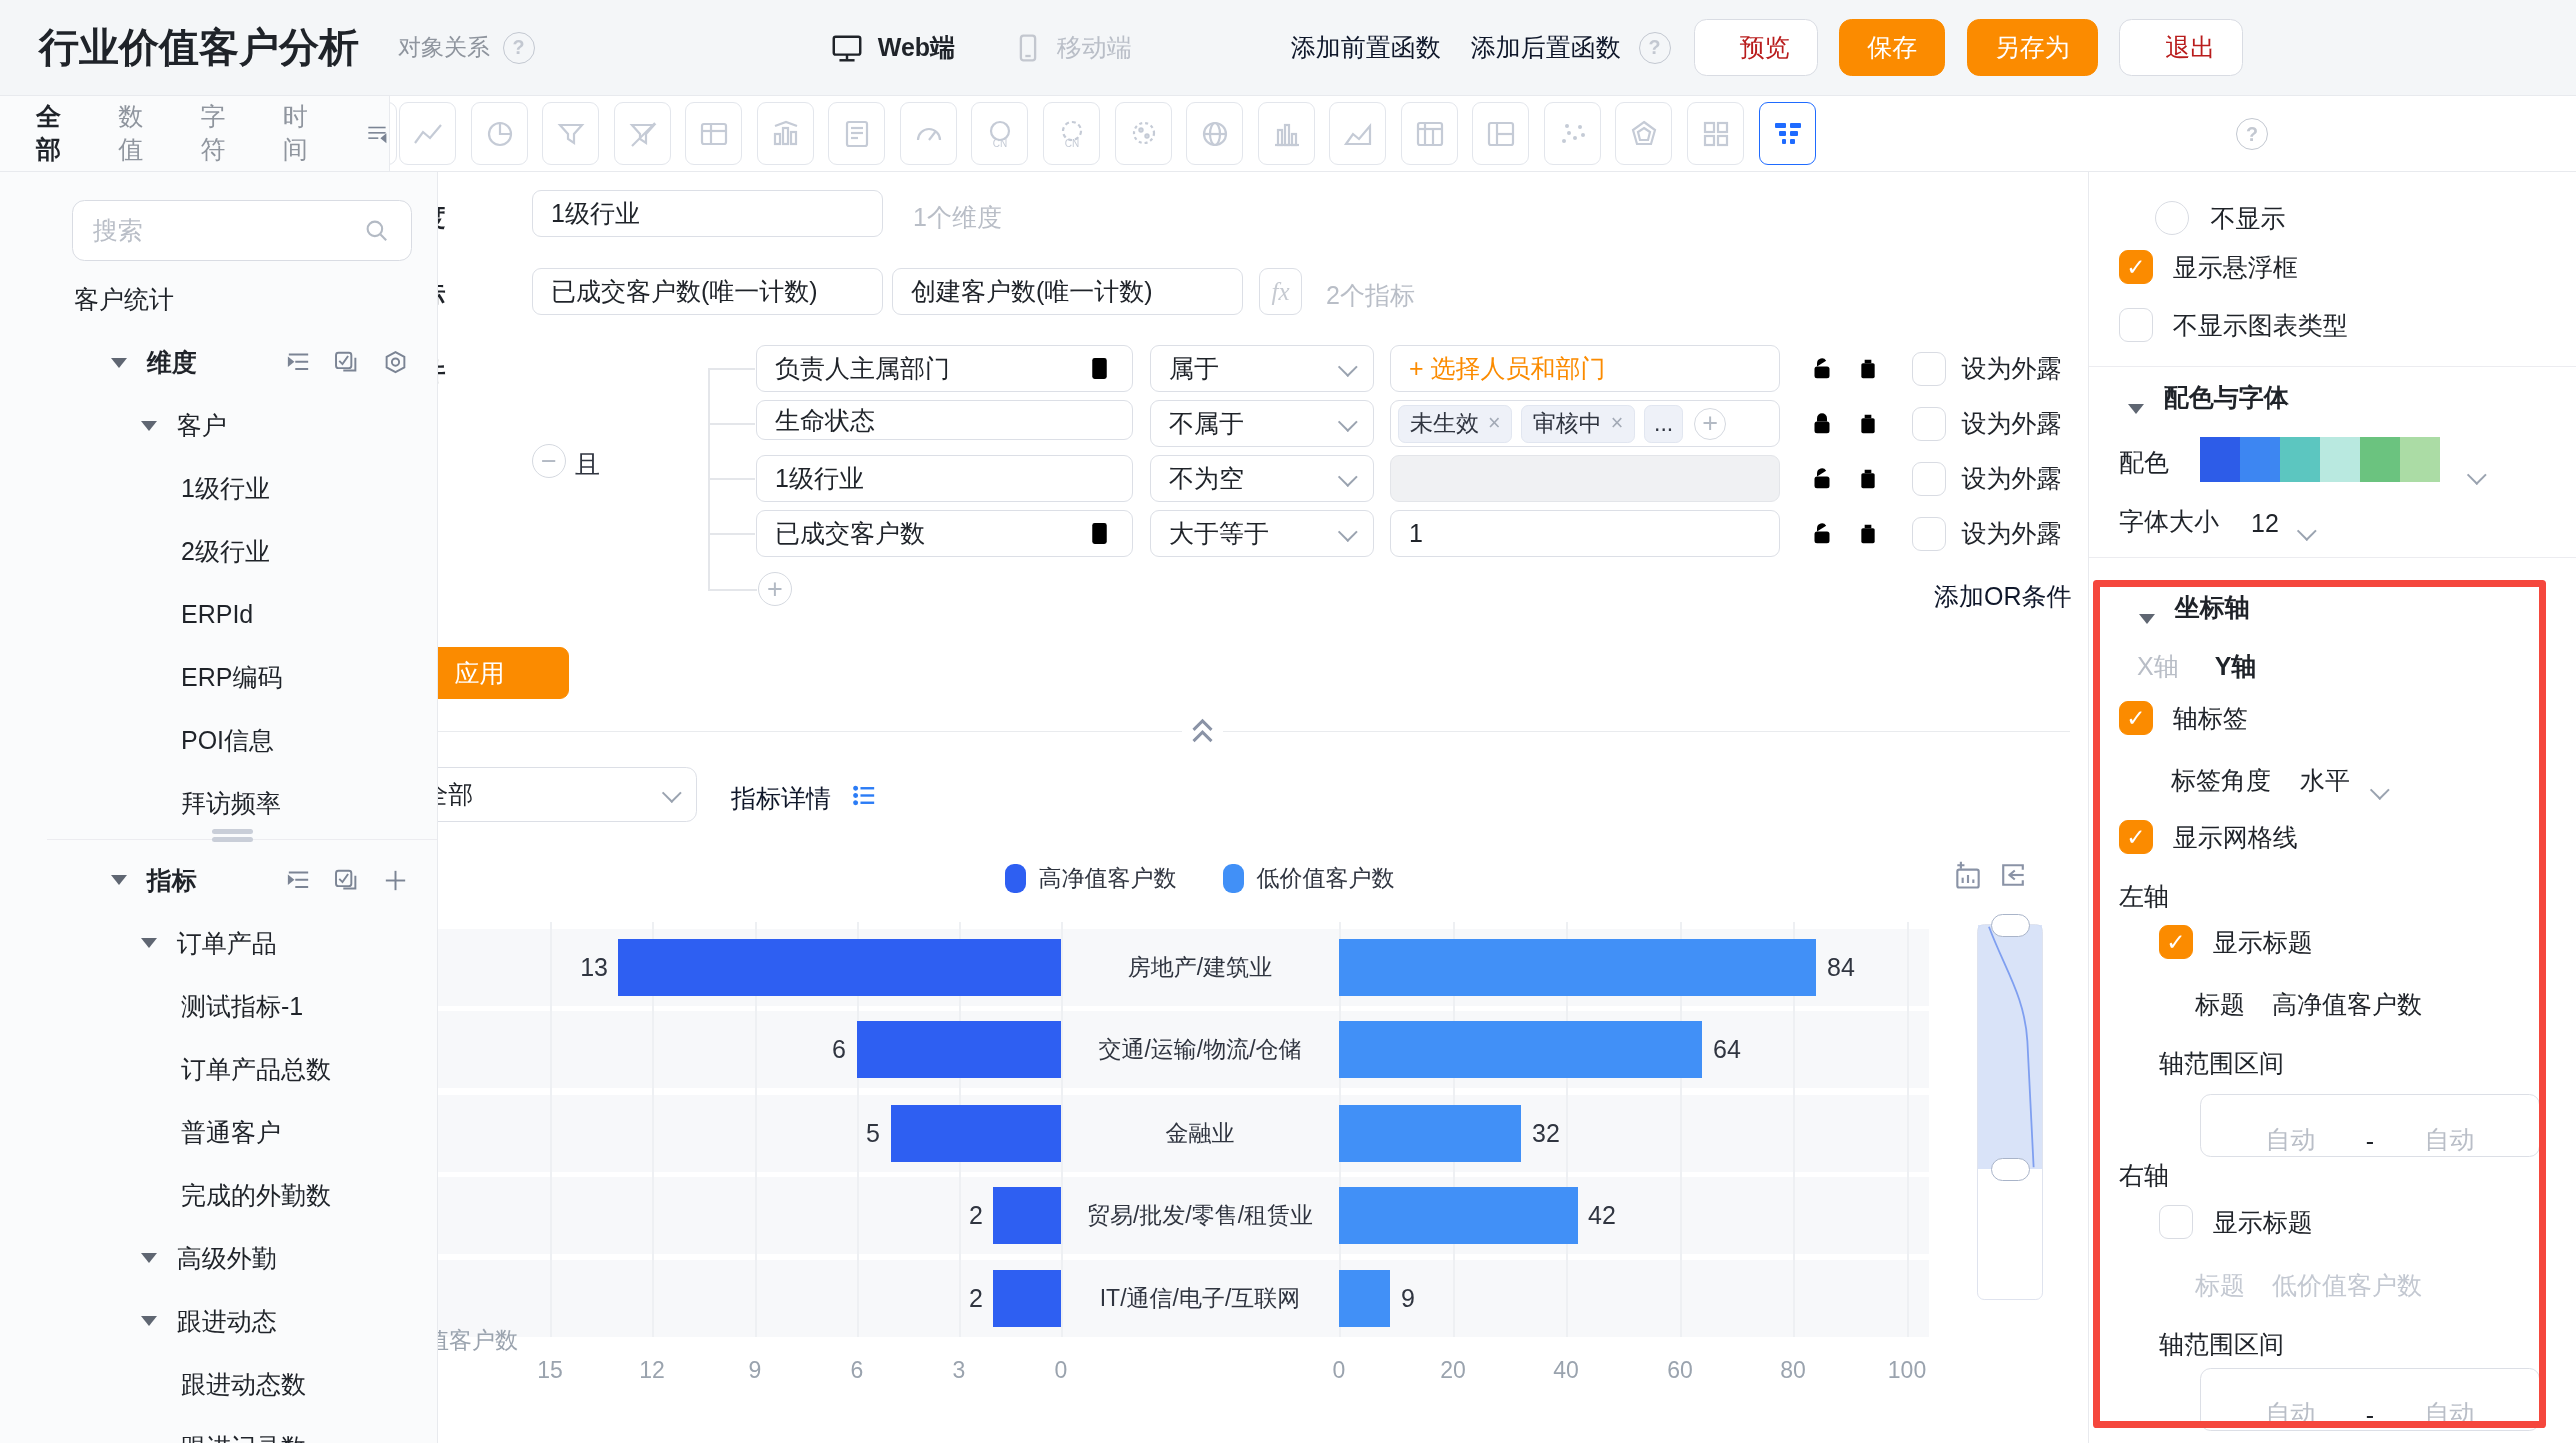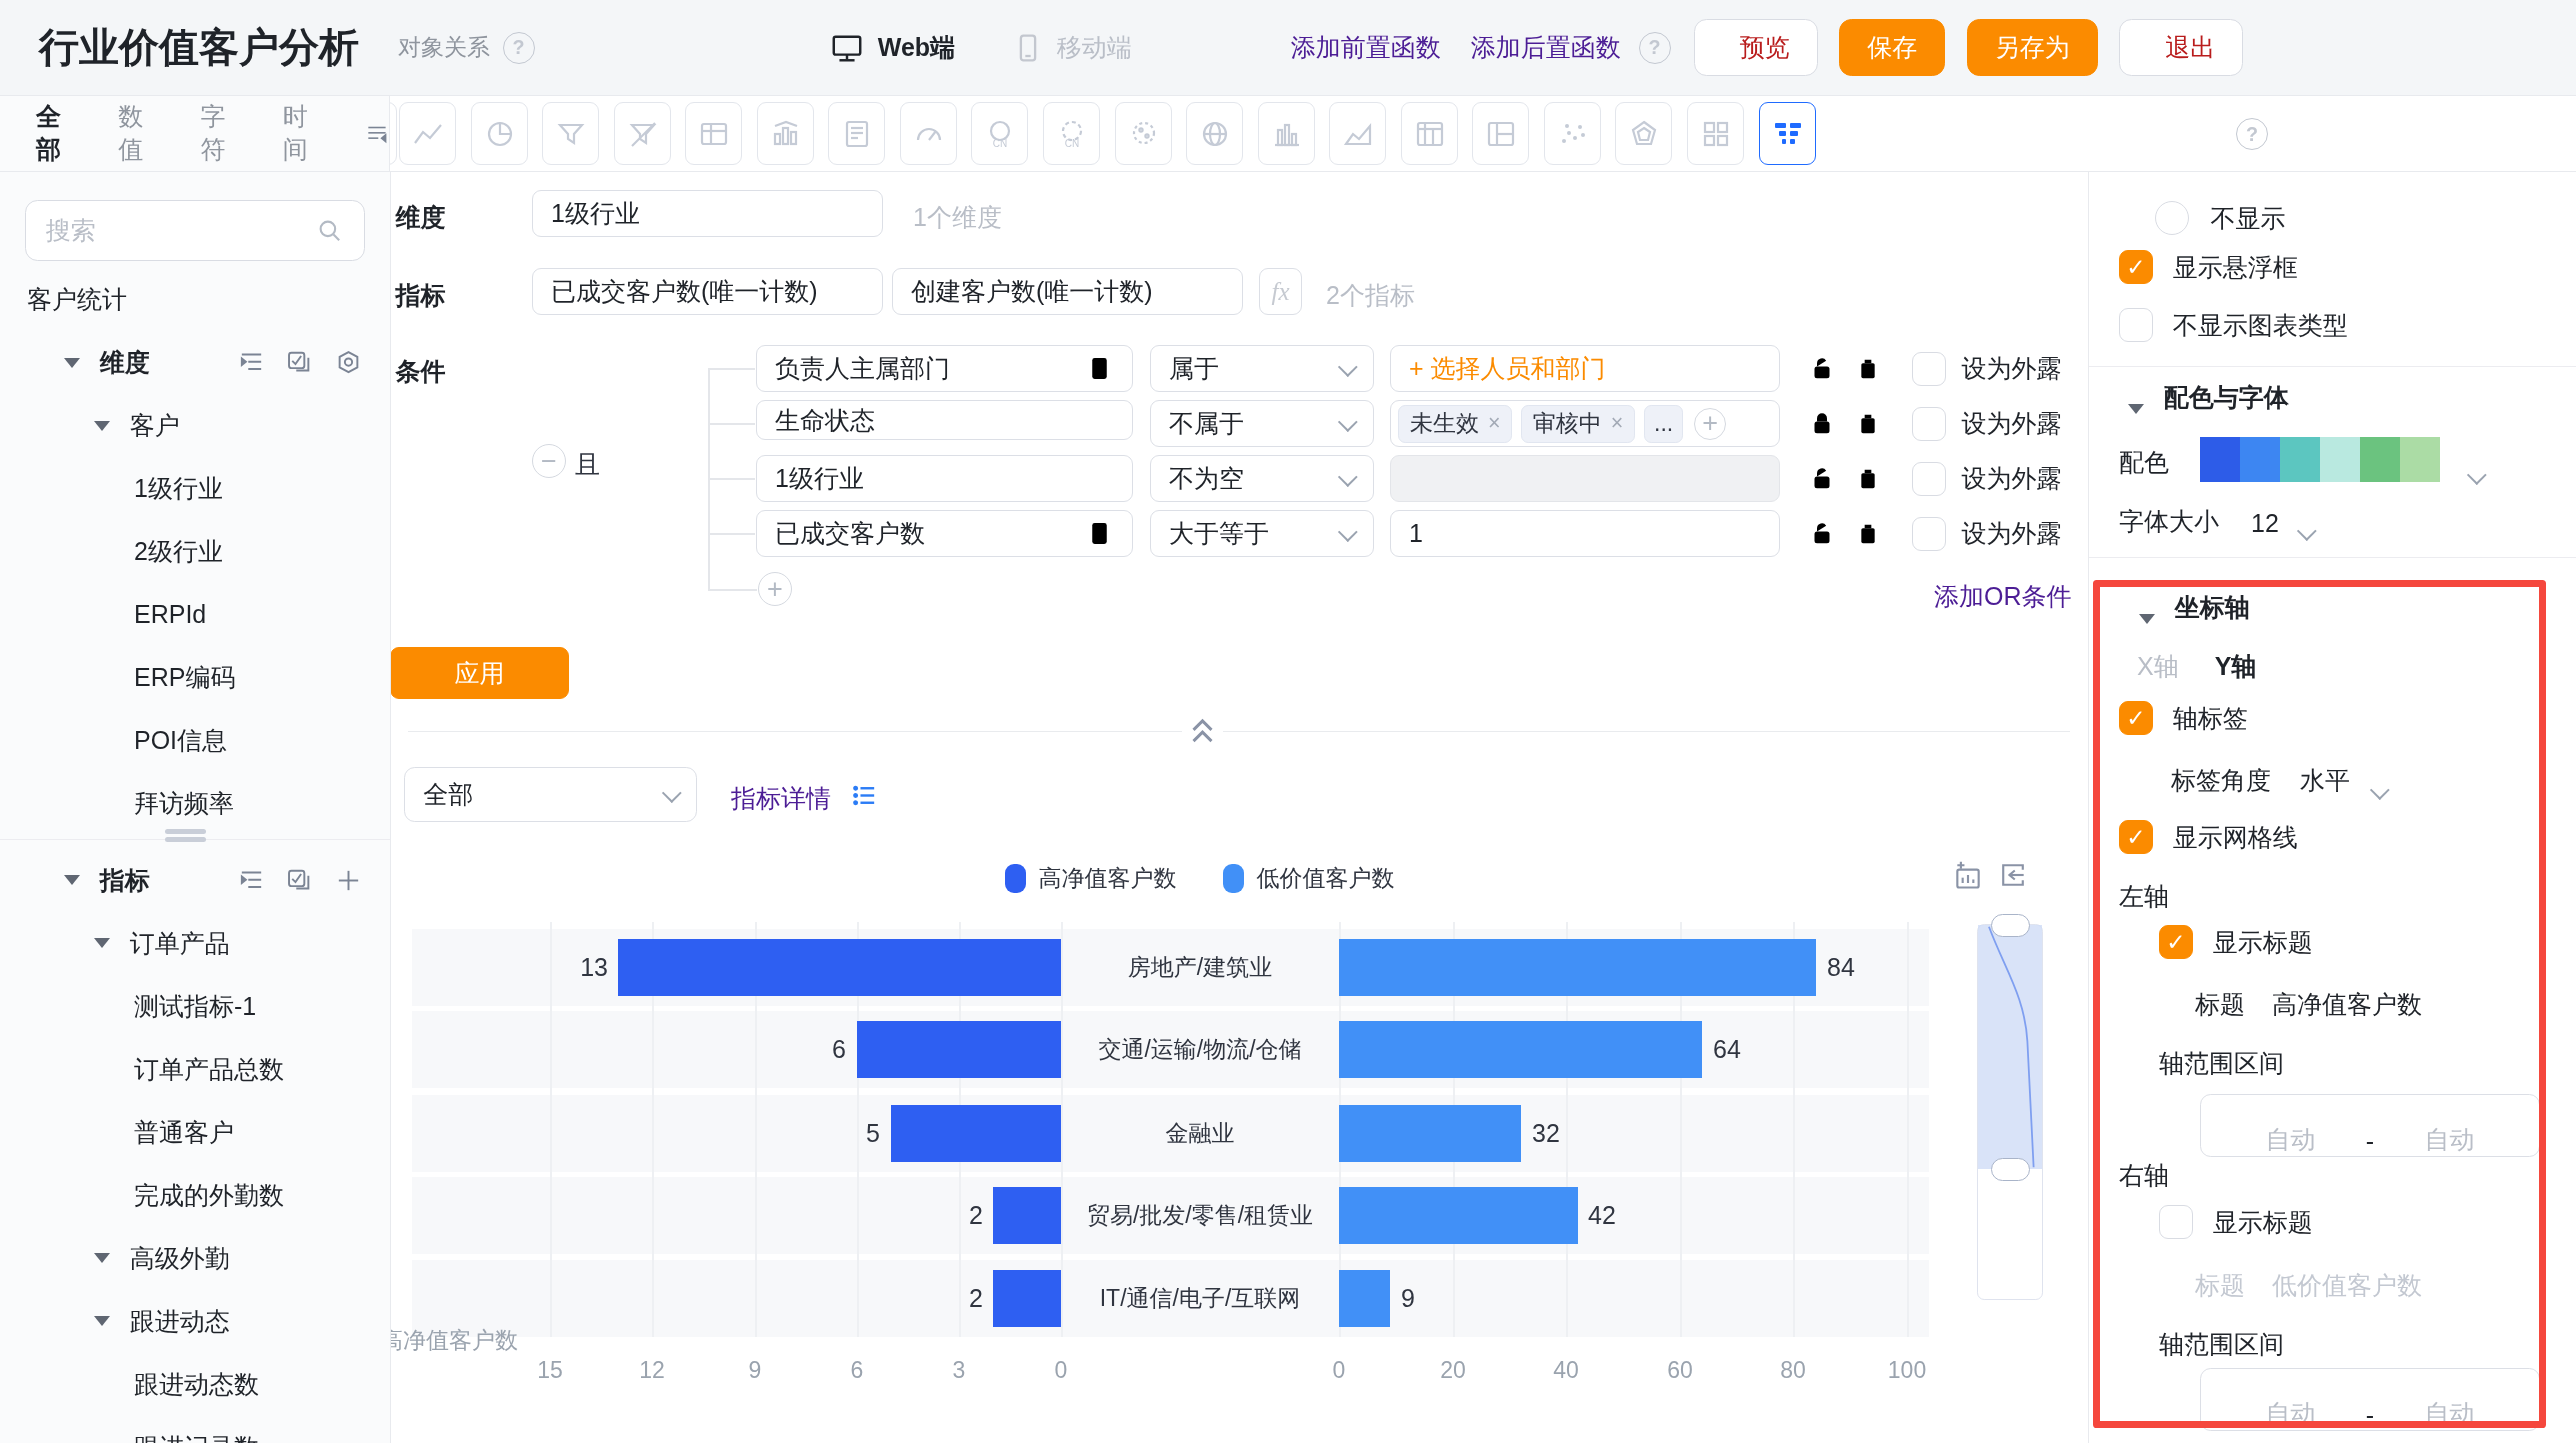--- a/index.html
+++ b/index.html
@@ -7,38 +7,38 @@
        font-family:"Liberation Sans","DejaVu Sans",sans-serif;color:#1f2329;font-size:25px;
        position:relative;-webkit-font-smoothing:antialiased;}
   .abs{position:absolute;}
   .row{display:flex;align-items:center;}
   
   #topbar{left:0;top:0;width:2576px;height:95px;background:#f4f6f8;border-bottom:1.8px solid #e8eaee;z-index:30;}
   #topbar .title{font-size:40px;font-weight:bold;color:#1f2329;}
   .gray{color:#8f959e;}
   .qmark{display:inline-flex;width:30px;height:30px;border:1.8px solid #c3c8d1;border-radius:50%;
          color:#c3c8d1;font-size:19.7px;align-items:center;justify-content:center;font-weight:bold;}
-  .blue-link{color:#4c1d95;cursor:pointer;}
+  .blue-link{color:#0f172a;cursor:pointer;}
   .tb-btn{height:57px;border-radius:12.5px;display:inline-flex;align-items:center;justify-content:center;
           padding:0 27px;font-size:25px;box-sizing:border-box;}
   .tb-btn.plain{background:#fff;border:1.8px solid #d9dce3;color:#b91c1c;padding-left:45px;}
   .tb-btn.orange{background:#fb8b00;border:1.8px solid #fb8b00;color:#fff;}
   
   #toolbar{left:0;top:95px;width:2576px;height:76px;background:#fff;border-bottom:1.8px solid #e8eaee;z-index:20;}
   #tool-tabs{left:0;top:0;width:390px;height:76px;background:#fafbfc;border-right:1.8px solid #e8eaee;
              display:flex;align-items:center;gap:41px;padding-left:36px;box-sizing:border-box;}
   #tool-tabs .t{color:#8f959e;} #tool-tabs .t.on{color:#1f2329;font-weight:bold;}
   #icon-strip{left:390px;top:0;width:1698px;height:76px;overflow:hidden;}
   .chart-ic{position:absolute;top:7.2px;width:57px;height:63px;border:1.8px solid #e3e6ec;border-radius:9px;
             background:#fff;display:flex;align-items:center;justify-content:center;box-sizing:border-box;}
   .chart-ic.sel{border-color:#1f6bff;}
   .chart-ic svg{stroke:#c5cbd6;fill:none;stroke-width:2.2;}
   .chart-ic.sel svg{stroke:none;fill:#1f6bff;}
   
-  #sidebar{left:0;top:171px;width:390px;height:1273px;background:#fafbfc;border-right:1.8px solid #e8eaee;z-index:10;overflow:hidden;}
+  #sidebar{left:0;top:171px;width:390px;height:1273px;background:#fafbfc;border-right:1.8px solid #e8eaee;z-index:10;overflow:hidden;padding-left:47px;}
   #searchbox{margin:29px 25px 7.2px 25px;height:61px;border:1.8px solid #d9dce3;border-radius:12.5px;background:#fff;
              display:flex;align-items:center;padding:0 19.7px;box-sizing:border-box;color:#b9bec7;}
   .side-row{height:63px;display:flex;align-items:center;}
   .side-row .lbl{white-space:nowrap;}
   .ind0{padding-left:27px;} .ind1{padding-left:64px;} .ind2{padding-left:94px;} .ind3{padding-left:134px;}
   .tri{width:0;height:0;border-left:8px solid transparent;border-right:8px solid transparent;
        border-top:10.7px solid #5f6672;margin-right:19.7px;flex:none;}
   .grp{font-weight:bold;}
   .side-icons{margin-left:auto;margin-right:27px;display:flex;gap:19.7px;align-items:center;}
   .side-icons svg{stroke:#7b8494;fill:none;stroke-width:2.4;}

